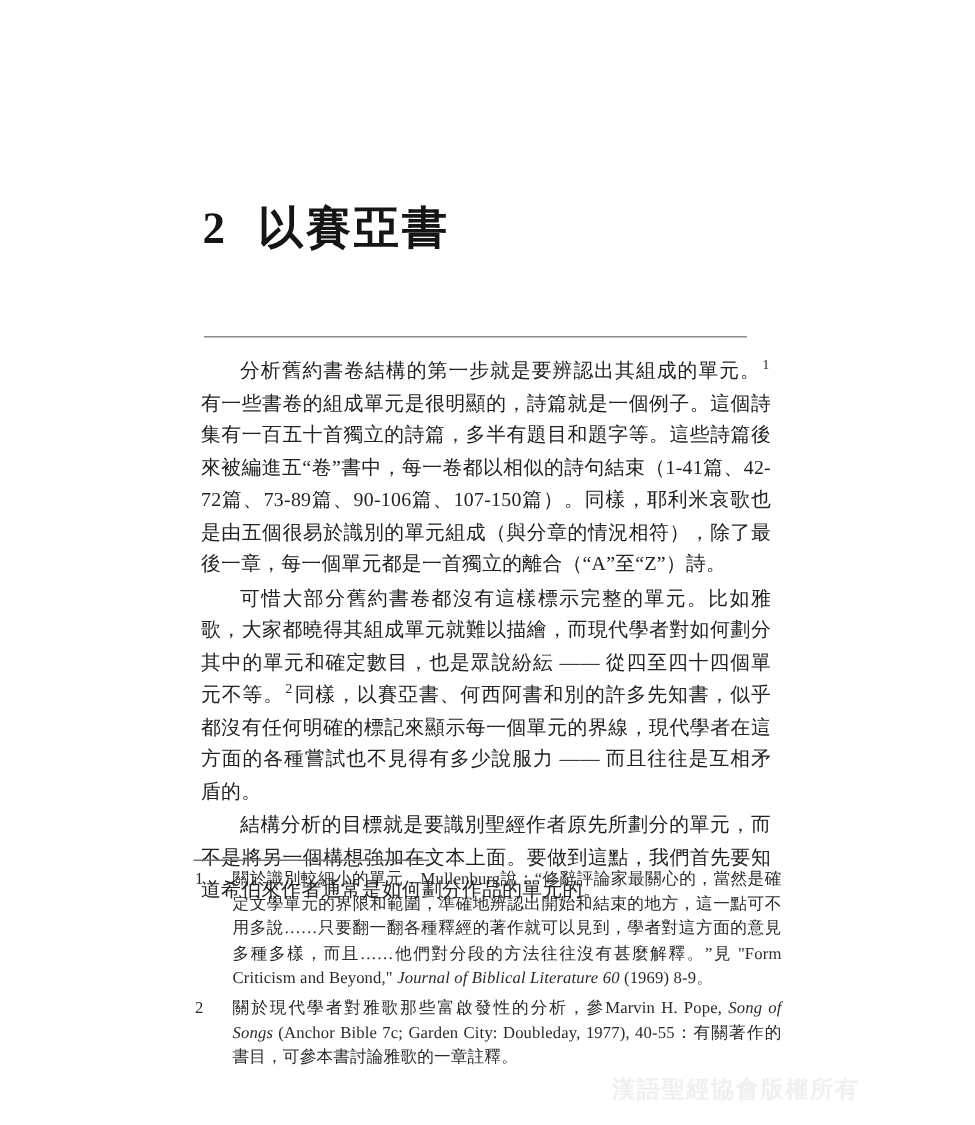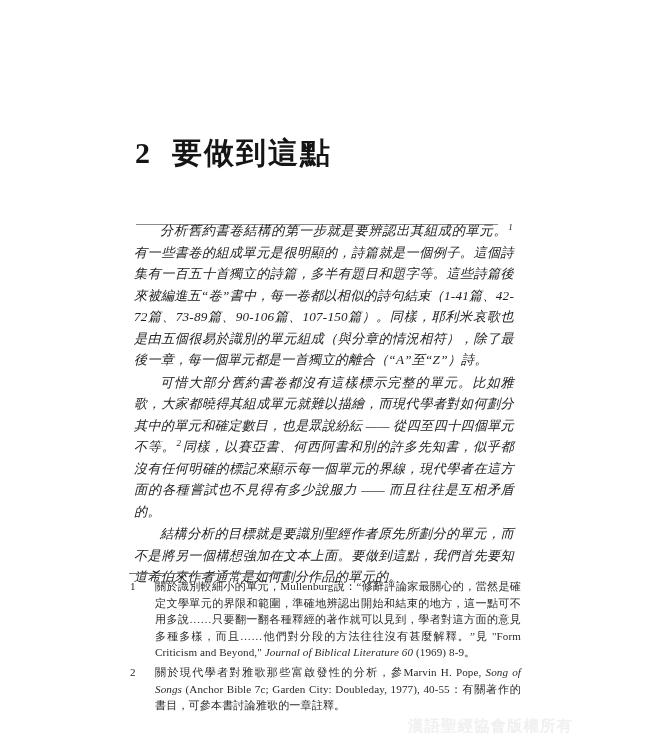--- a/index.html
+++ b/index.html
@@ -56,23 +56,22 @@
     top: 224px;
     width: 362px;
     height: 1px;
     background: #8b8b8b;
   }
 
   
   .body-block {
     position: absolute;
     left: 134px;
-    top: 220px;
+    top: 236px;
     width: 380px;
-    font-style: italic;
   }
   .para {
     font-size: 13.2px;
     line-height: 21.5px;
     text-align: justify;
     text-justify: inter-ideograph;
     margin: 0 0 0.5px 0;
     text-indent: 26px;
     color: #222222;
     letter-spacing: 0.2px;
@@ -141,21 +140,21 @@
     user-select: none;
   }
 </style>
 </head>
 <body>
 
 <div class="page">
 
   <div class="chapter-head">
     <span class="chapter-number">2</span>
-    <span class="chapter-title">要做到這點</span>
+    <span class="chapter-title">以賽亞書</span>
   </div>
 
   <div class="head-rule"></div>
 
   <div class="body-block">
     <p class="para" id="para-slot-0">分析舊約書卷結構的第一步就是要辨認出其組成的單元。<sup class="fn-ref">1</sup>有一些書卷的組成單元是很明顯的，詩篇就是一個例子。這個詩集有一百五十首獨立的詩篇，多半有題目和題字等。這些詩篇後來被編進五“卷”書中，每一卷都以相似的詩句結束（1-41篇、42-72篇、73-89篇、90-106篇、107-150篇）。同樣，耶利米哀歌也是由五個很易於識別的單元組成（與分章的情況相符），除了最後一章，每一個單元都是一首獨立的離合（“A”至“Z”）詩。</p>
     <p class="para" id="para-slot-1">可惜大部分舊約書卷都沒有這樣標示完整的單元。比如雅歌，大家都曉得其組成單元就難以描繪，而現代學者對如何劃分其中的單元和確定數目，也是眾說紛紜 —— 從四至四十四個單元不等。<sup class="fn-ref">2</sup>同樣，以賽亞書、何西阿書和別的許多先知書，似乎都沒有任何明確的標記來顯示每一個單元的界線，現代學者在這方面的各種嘗試也不見得有多少說服力 —— 而且往往是互相矛盾的。</p>
     <p class="para" id="para-slot-2">結構分析的目標就是要識別聖經作者原先所劃分的單元，而不是將另一個構想強加在文本上面。要做到這點，我們首先要知道希伯來作者通常是如何劃分作品的單元的。</p>
   </div>
 

